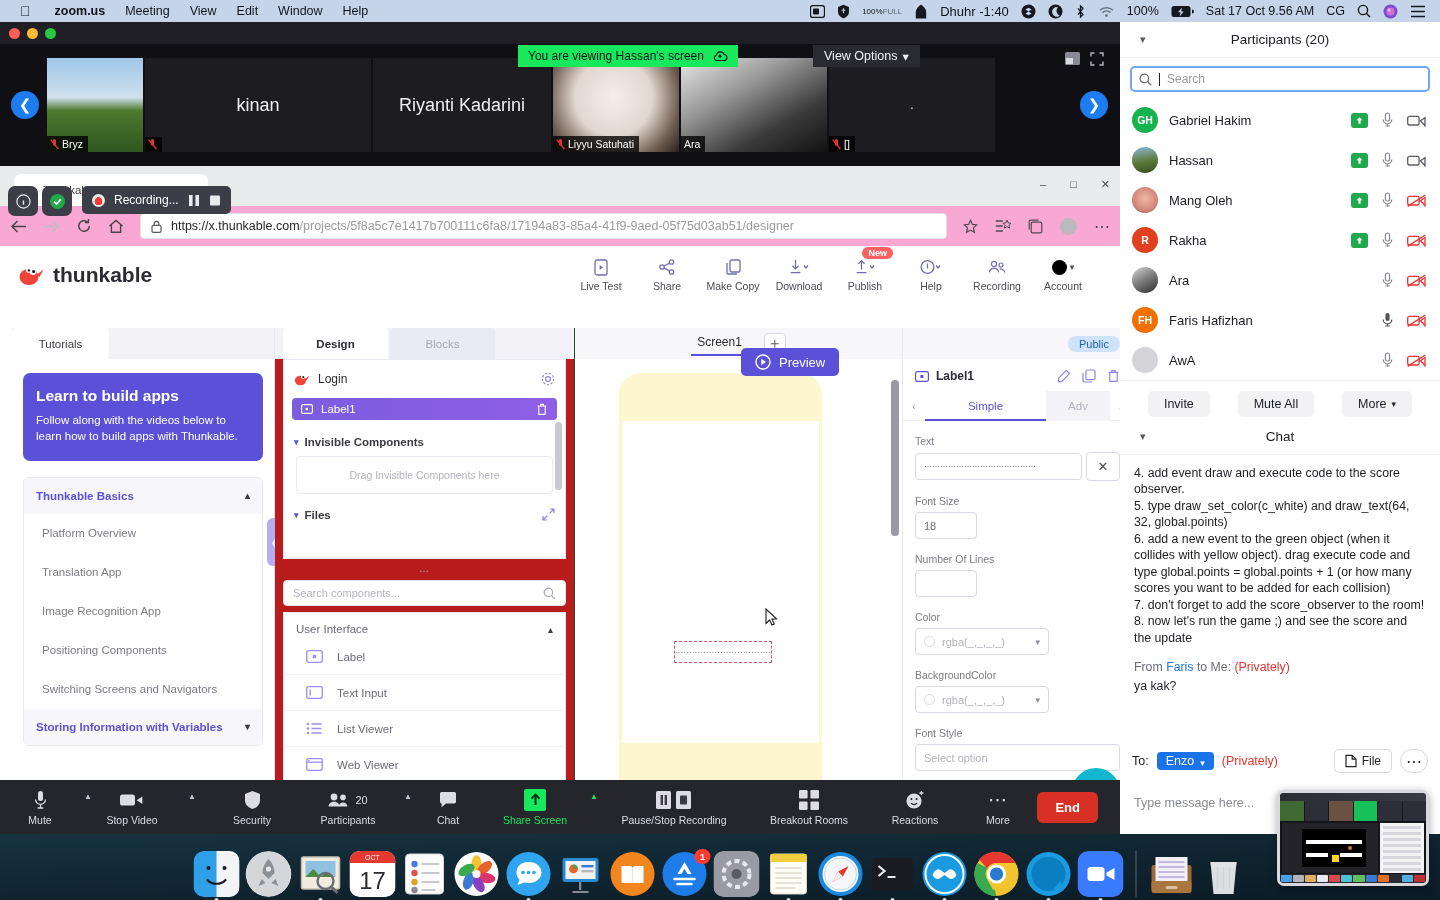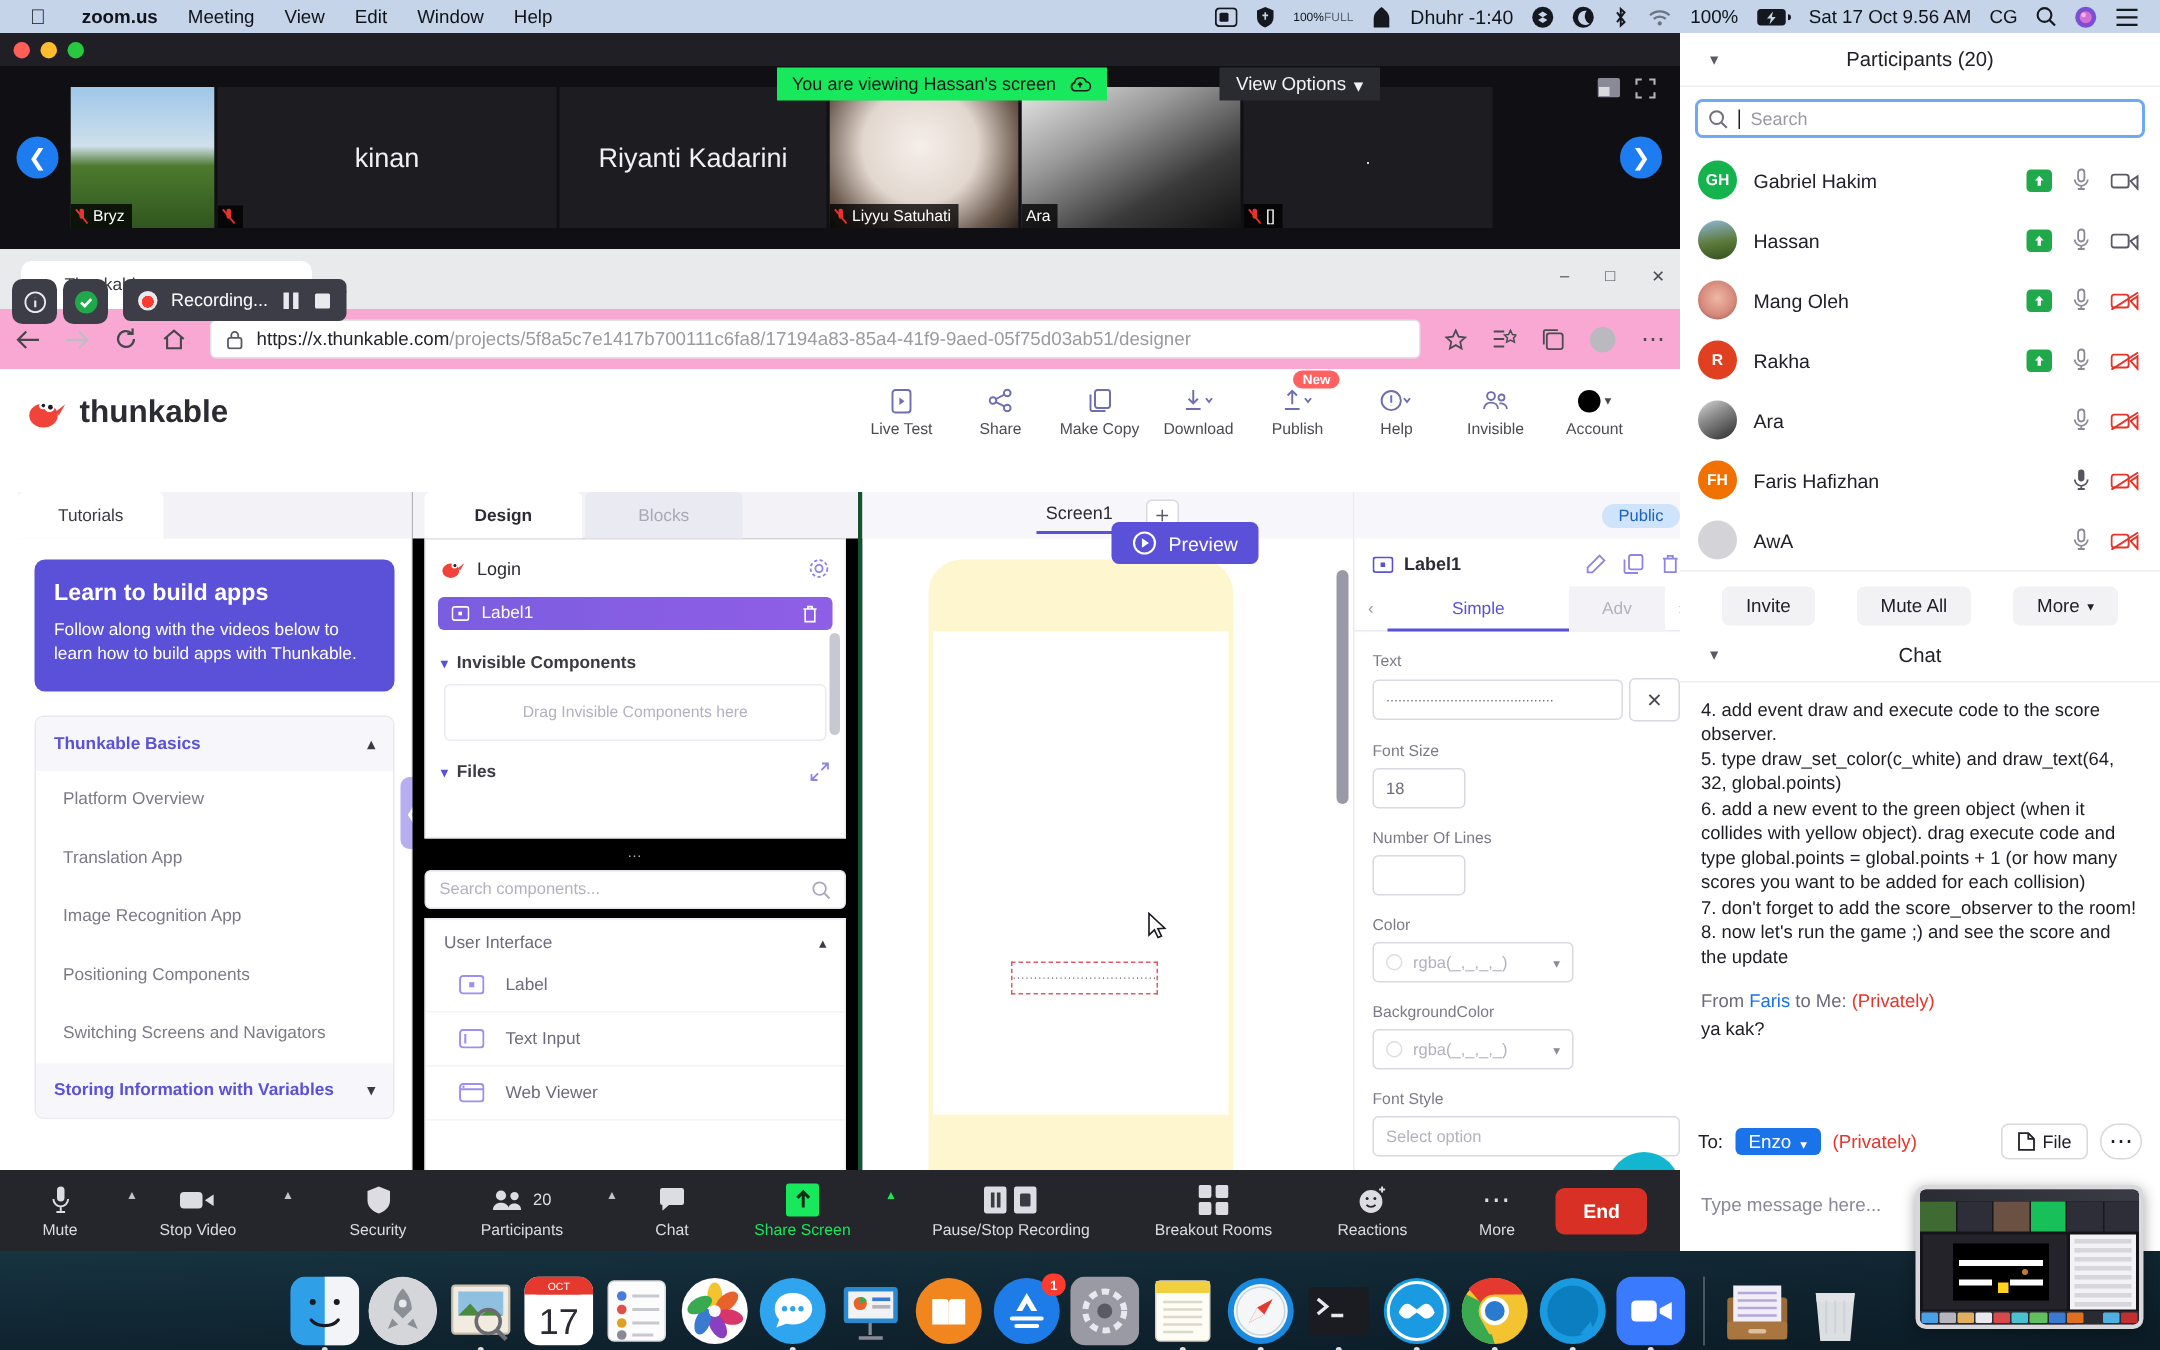--- a/index.html
+++ b/index.html
@@ -173,21 +173,21 @@
     height: 39px; display: flex; align-items: center; padding: 0 12px 0 18px;
     font-size: 11.5px; color: #7b7b87; background: #fff;
   }
   .sidehandle {
     position: absolute; right: -9px; top: 190px; width: 16px; height: 48px;
     background: #b7aef2; border-radius: 6px; color: #fff;
     display: flex; align-items: center; justify-content: center; font-size: 11px;
   }
 
   
-  .th-mid { width: 300px; background: #000000; position: relative; border-right: 3px solid #14532d; }
+  .th-mid { width: 300px; background: #b91c1c; position: relative; border-right: 1px solid #14532d; }
   .dbtabs { height: 31px; display: flex; gap: 2px; padding-left: 8px; background: #f2f2f7; }
   .dbtab { width: 105px; height: 31px; display: flex; align-items: center; justify-content: center;
            font-size: 11.5px; border-radius: 4px 4px 0 0; }
   .dbtab.on { background: #fff; color: #2b2b33; font-weight: 700; }
   .dbtab.off { background: #eaeaf2; color: #a8a8b6; }
   .tree { background: #fff; margin: 0 8px; border: 1px solid #eaeaf2; position: relative; height: 200px; }
   .tree-row-login { height: 26px; display: flex; align-items: center; gap: 8px; padding: 0 10px;
                     font-size: 12px; color: #2b2b33; margin-top: 6px; }
   .tree-row-sel {
     margin: 6px 8px; height: 22px; border-radius: 4px;
@@ -707,21 +707,21 @@
               <span>Help</span>
             </div>
             <div class="tha">
               <span class="ic">
                 <svg width="18" height="16" viewBox="0 0 18 16">
                     <circle cx="6" cy="5" r="2.6" fill="none" stroke="#6f6fb0" stroke-width="1.3"></circle>
                     <circle cx="13" cy="6" r="2" fill="none" stroke="#6f6fb0" stroke-width="1.2"></circle>
                     <path d="M1.4 13.6c0-2.6 2-4.2 4.6-4.2s4.6 1.6 4.6 4.2M11.6 10c2.4-.4 5 1 5 3.6" fill="none" stroke="#6f6fb0" stroke-width="1.2"></path>
                   </svg>
               </span>
-              <span>Invisible</span>
+              <span>Recording</span>
             </div>
             <div class="tha">
               <span class="ic">
                 <span class="acct-dot"></span>
                   <span style="color:#4b4b55;font-size:9px;margin-left:3px">▾</span>
               </span>
               <span>Account</span>
             </div>
           </div>
         </div>
@@ -839,20 +839,31 @@
                   <svg width="17" height="13" viewBox="0 0 17 13">
                       <rect x=".7" y=".7" width="15.6" height="11.6" rx="2" fill="none" stroke="#9d8ef0" stroke-width="1.3"></rect>
                       <path d="M4.2 3.4v6.2" stroke="#9d8ef0" stroke-width="1.4"></path>
                     </svg>
                 </span>
                 <span>Text Input</span>
               </div>
               <div class="pal-item">
                 <span class="pic">
                   <svg width="17" height="13" viewBox="0 0 17 13">
+                      <circle cx="2" cy="2" r="1.3" fill="#9d8ef0"></circle>
+                      <circle cx="2" cy="6.5" r="1.3" fill="#9d8ef0"></circle>
+                      <circle cx="2" cy="11" r="1.3" fill="#9d8ef0"></circle>
+                      <path d="M5.5 2h10M5.5 6.5h10M5.5 11h10" stroke="#9d8ef0" stroke-width="1.3"></path>
+                    </svg>
+                </span>
+                <span>List Viewer</span>
+              </div>
+              <div class="pal-item">
+                <span class="pic">
+                  <svg width="17" height="13" viewBox="0 0 17 13">
                       <rect x=".7" y=".7" width="15.6" height="11.6" rx="2" fill="none" stroke="#9d8ef0" stroke-width="1.3"></rect>
                       <path d="M.7 4.2h15.6" stroke="#9d8ef0" stroke-width="1.3"></path>
                       <circle cx="3" cy="2.5" r=".8" fill="#9d8ef0"></circle>
                     </svg>
                 </span>
                 <span>Web Viewer</span>
               </div>
               <div class="pal-item" style="opacity:.3"></div>
             </div>
             <div class="hbar">

